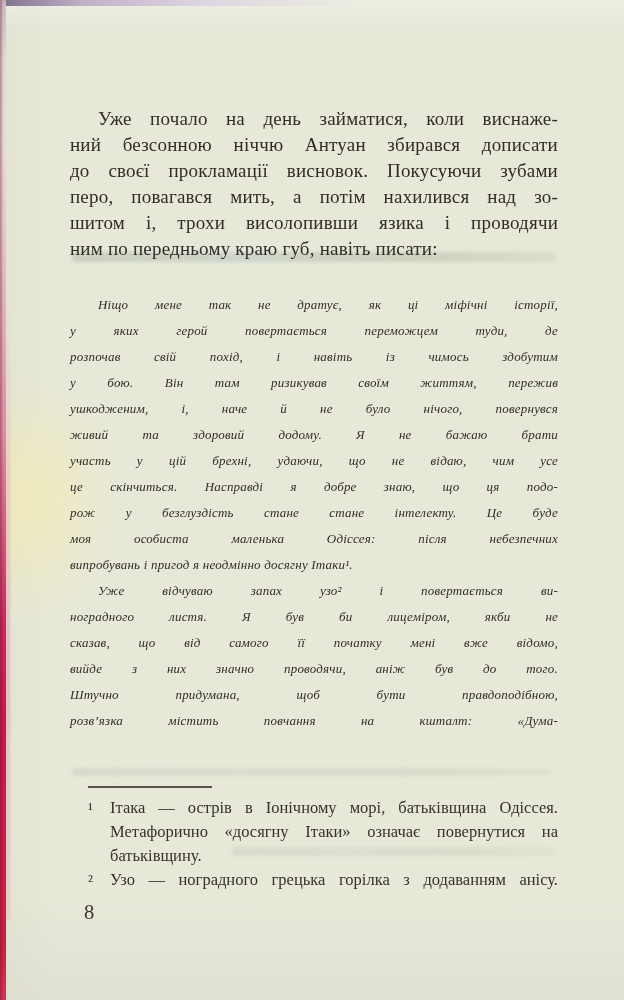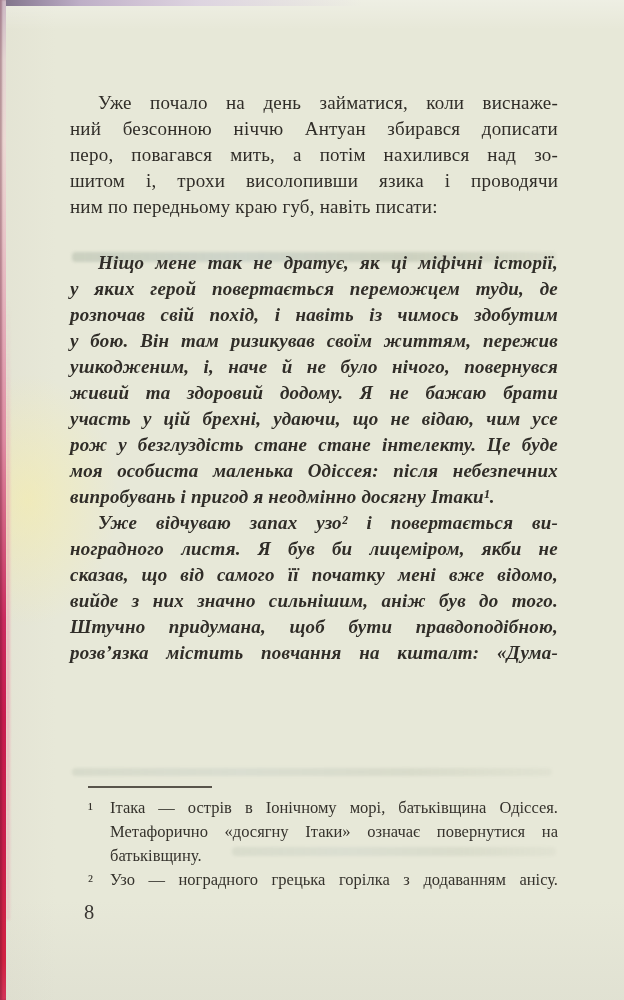--- a/index.html
+++ b/index.html
@@ -57,22 +57,22 @@
   .ghost.g2 { left: 72px;  top: 768px; width: 480px; height: 8px; opacity: 0.55; }
   .ghost.g3 { left: 232px; top: 847px; width: 324px; height: 9px; opacity: 0.5; }
 
   
   .body-text {
     position: absolute; z-index: 4;
     left: 70px; top: 90px; width: 488px;
     color: #302d28;
   }
   .para { margin: 0; }
-  .para.roman  { font-size: 19px;   line-height: 26px; letter-spacing: 0.2px; }
-  .para.italic { font-style: italic; font-size: 19px; line-height: 26px; letter-spacing: 0.2px; font-weight: bold; }
+  .para.roman  { font-size: 19px;   line-height: 26px; letter-spacing: 0.2px; margin-top: 16px; }
+  .para.italic { font-style: italic; font-size: 13px; line-height: 26px; letter-spacing: 0.2px; }
   .para.gap { margin-top: 30px; }
 
   .line { text-align: justify; text-align-last: justify; white-space: normal; }
   .line.first { padding-left: 28px; }
   .line.short { text-align-last: left; }
 
   
   .footnote-rule {
     position: absolute; z-index: 4;
     left: 88px; top: 786px; width: 124px; height: 2px;
@@ -104,41 +104,43 @@
   <div class="edge-left-halo"></div>
 
   <div class="ghost g1"></div>
   <div class="ghost g2"></div>
   <div class="ghost g3"></div>
 
   <div class="body-text">
       <div class="para roman">
         <div class="line first">Уже почало на день займатися, коли виснаже-</div>
         <div class="line">ний безсонною ніччю Антуан збирався дописати</div>
+        <div class="line">до своєї прокламації висновок. Покусуючи зубами</div>
         <div class="line">перо, повагався мить, а потім нахилився над зо-</div>
         <div class="line">шитом і, трохи висолопивши язика і проводячи</div>
         <div class="line short">ним по передньому краю губ, навіть писати:</div>
       </div>
       <div class="para italic gap">
         <div class="line first">Ніщо мене так не дратує, як ці міфічні історії,</div>
         <div class="line">у яких герой повертається переможцем туди, де</div>
         <div class="line">розпочав свій похід, і навіть із чимось здобутим</div>
         <div class="line">у бою. Він там ризикував своїм життям, пережив</div>
         <div class="line">ушкодженим, і, наче й не було нічого, повернувся</div>
         <div class="line">живий та здоровий додому. Я не бажаю брати</div>
         <div class="line">участь у цій брехні, удаючи, що не відаю, чим усе</div>
+        <div class="line">це скінчиться. Насправді я добре знаю, що ця подо-</div>
         <div class="line">рож у безглуздість стане стане інтелекту. Це буде</div>
         <div class="line">моя особиста маленька Одіссея: після небезпечних</div>
         <div class="line short">випробувань і пригод я неодмінно досягну Ітаки¹.</div>
       </div>
       <div class="para italic">
         <div class="line first">Уже відчуваю запах узо² і повертається ви-</div>
         <div class="line">ноградного листя. Я був би лицеміром, якби не</div>
         <div class="line">сказав, що від самого її початку мені вже відомо,</div>
-        <div class="line">вийде з них значно сильнішим, аніж був до того.</div>
+        <div class="line">вийде з них значно проводячи, аніж був до того.</div>
         <div class="line">Штучно придумана, щоб бути правдоподібною,</div>
         <div class="line">розв’язка містить повчання на кшталт: «Дума-</div>
       </div>
     </div>
 
   <div class="footnote-rule"></div>
   <div class="footnotes">
       <div class="fn-item">
         <span class="fn-marker">¹</span>
         <div class="line">Ітака — острів в Іонічному морі, батьківщина Одіссея.</div>

